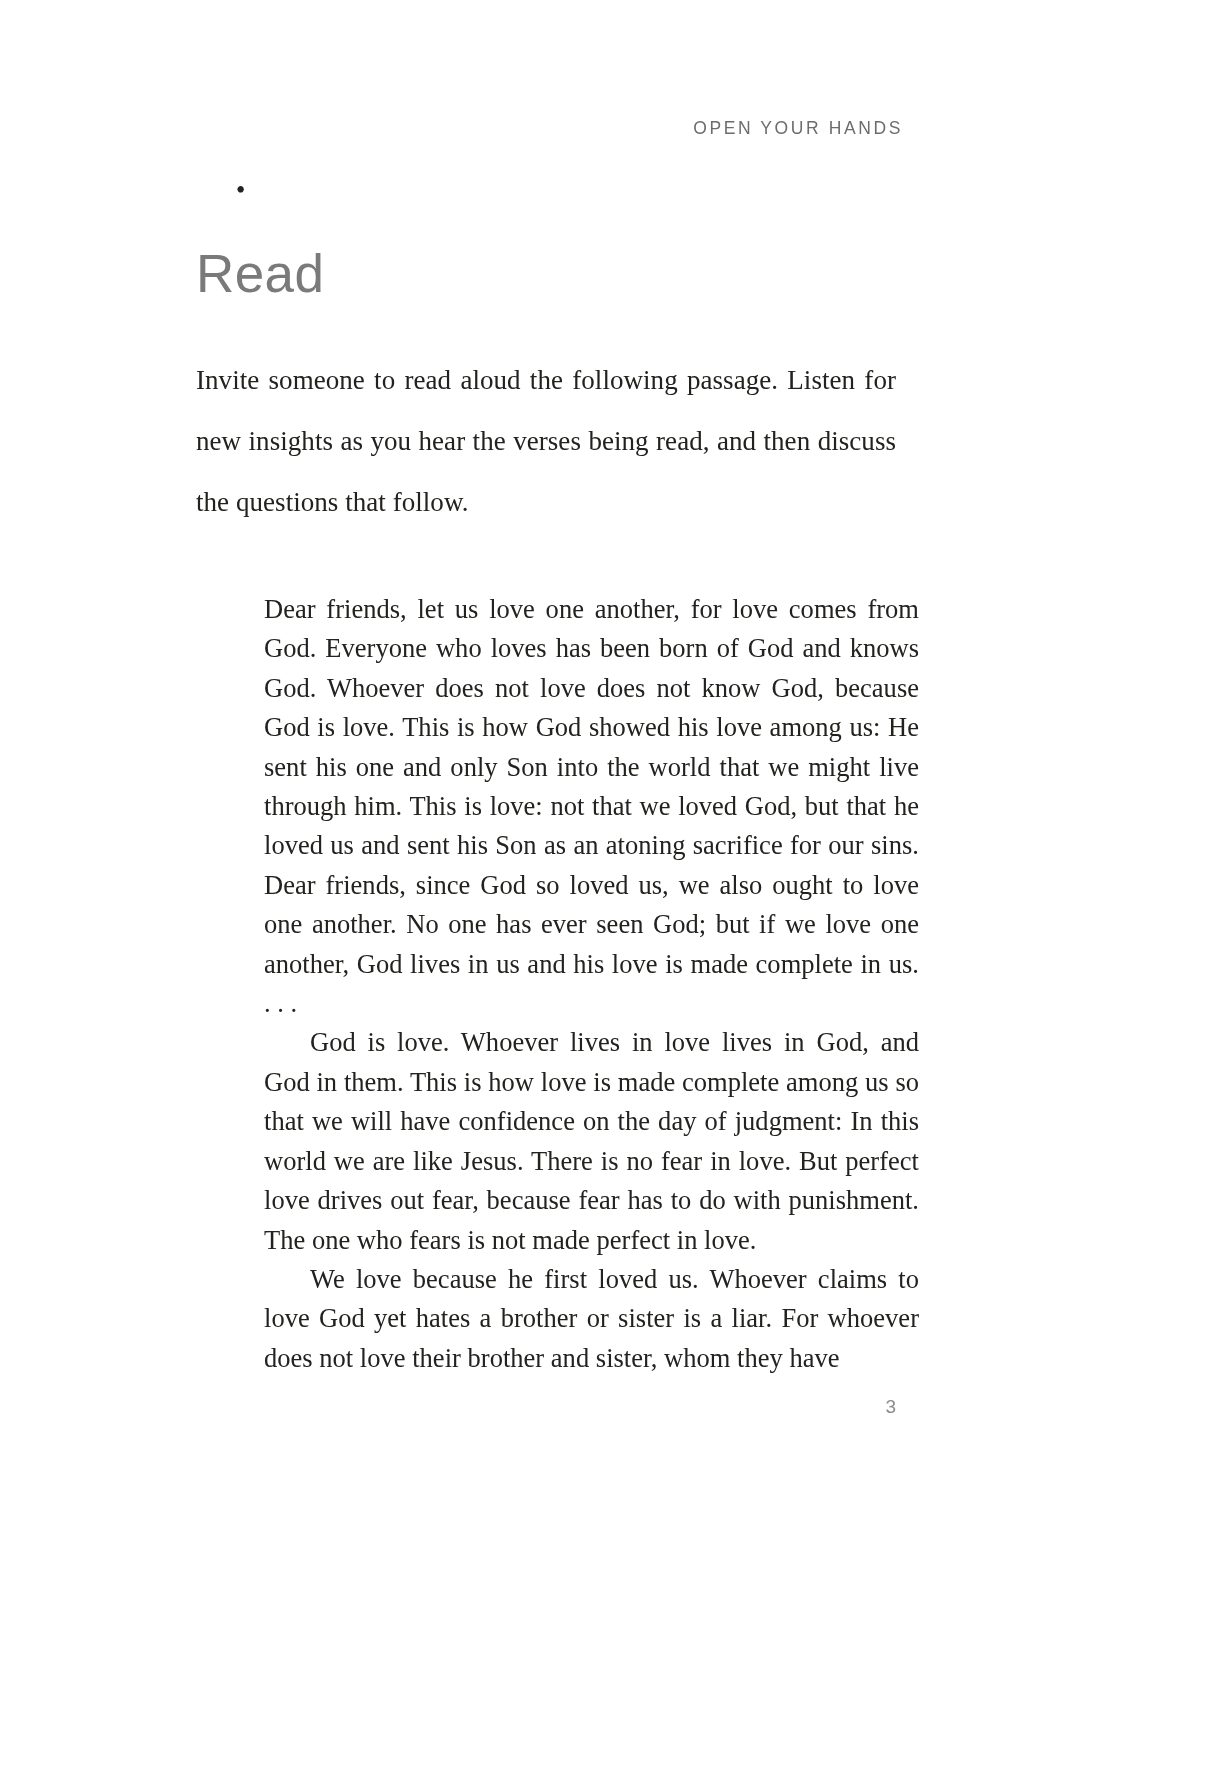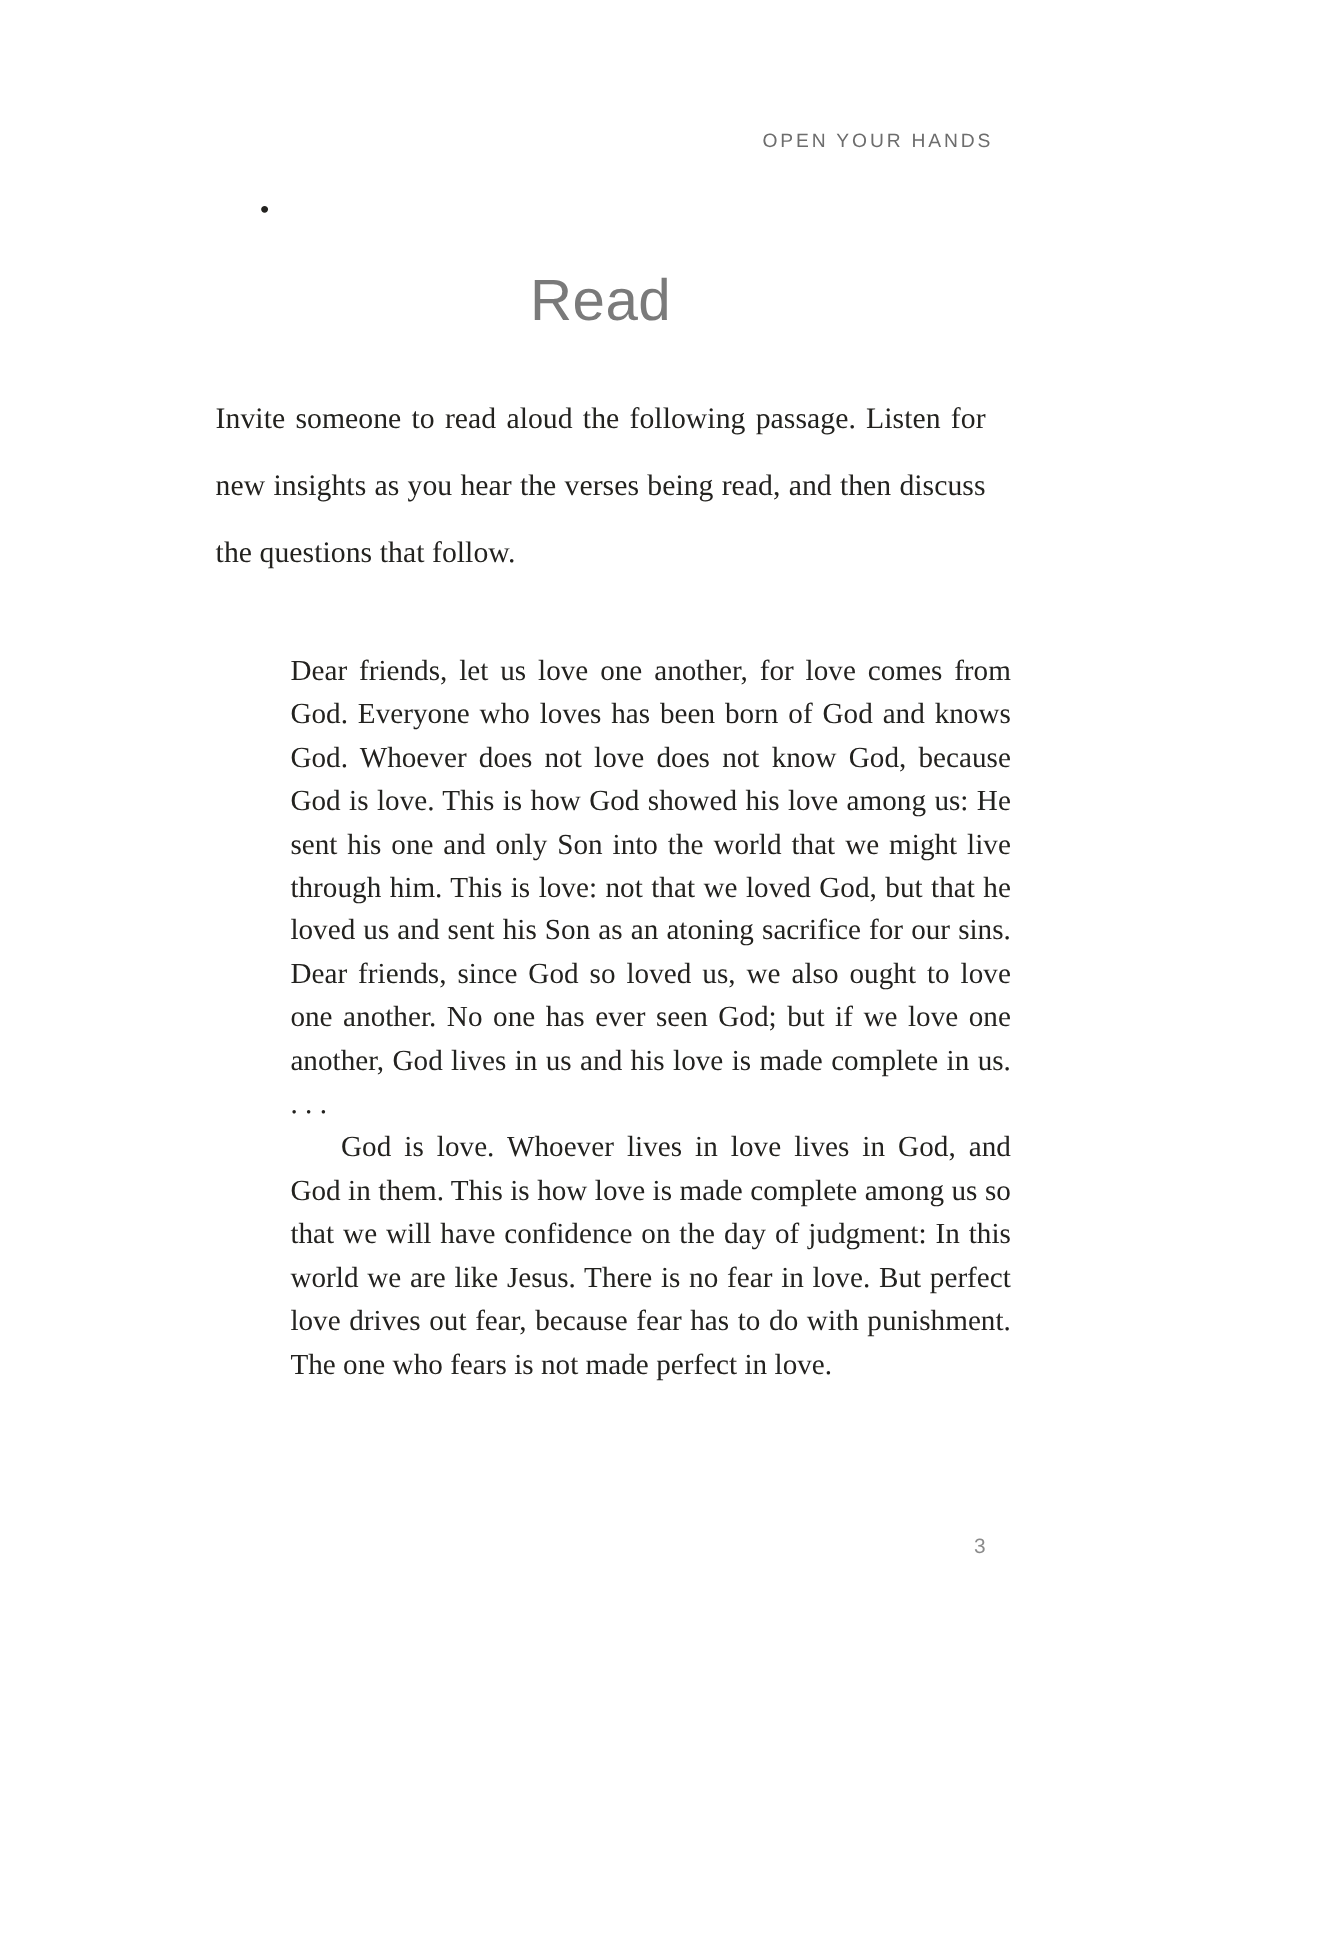--- a/index.html
+++ b/index.html
@@ -63,21 +63,20 @@
 
   
   .section-heading {
     margin: 75px 0 0 0;
     font-family: "Liberation Sans", "DejaVu Sans", sans-serif;
     font-size: 53px;
     font-weight: 400;
     color: #7a7a7a;
     letter-spacing: 0.4px;
     line-height: 58px;
-    text-align: center;
   }
 
   
   .intro-paragraph {
     margin: 47px 0 0 0;
     font-size: 27px;
     line-height: 61px;
     color: #23221f;
     text-align: justify;
     letter-spacing: 0.05px;
@@ -125,19 +124,20 @@
       </li>
     </ul>
 
     <h2 class="section-heading">Read</h2>
 
     <p class="intro-paragraph">Invite someone to read aloud the following passage. Listen for new insights as you hear the verses being read, and then discuss the questions that follow.</p>
 
     <blockquote class="scripture">
       <p>Dear friends, let us love one another, for love comes from God. Everyone who loves has been born of God and knows God. Whoever does not love does not know God, because God is love. This is how God showed his love among us: He sent his one and only Son into the world that we might live through him. This is love: not that we loved God, but that he loved us and sent his Son as an atoning sacrifice for our sins. Dear friends, since God so loved us, we also ought to love one another. No one has ever seen God; but if we love one another, God lives in us and his love is made complete in us. . . .</p>
       <p class="indented">God is love. Whoever lives in love lives in God, and God in them. This is how love is made complete among us so that we will have confidence on the day of judgment: In this world we are like Jesus. There is no fear in love. But perfect love drives out fear, because fear has to do with punishment. The one who fears is not made perfect in love.</p>
+      <p class="indented">We love because he first loved us. Whoever claims to love God yet hates a brother or sister is a liar. For whoever does not love their brother and sister, whom they have</p>
     </blockquote>
 
   </div>
 
   <div class="folio">3</div>
 
 </div>
 
 </body></html>

